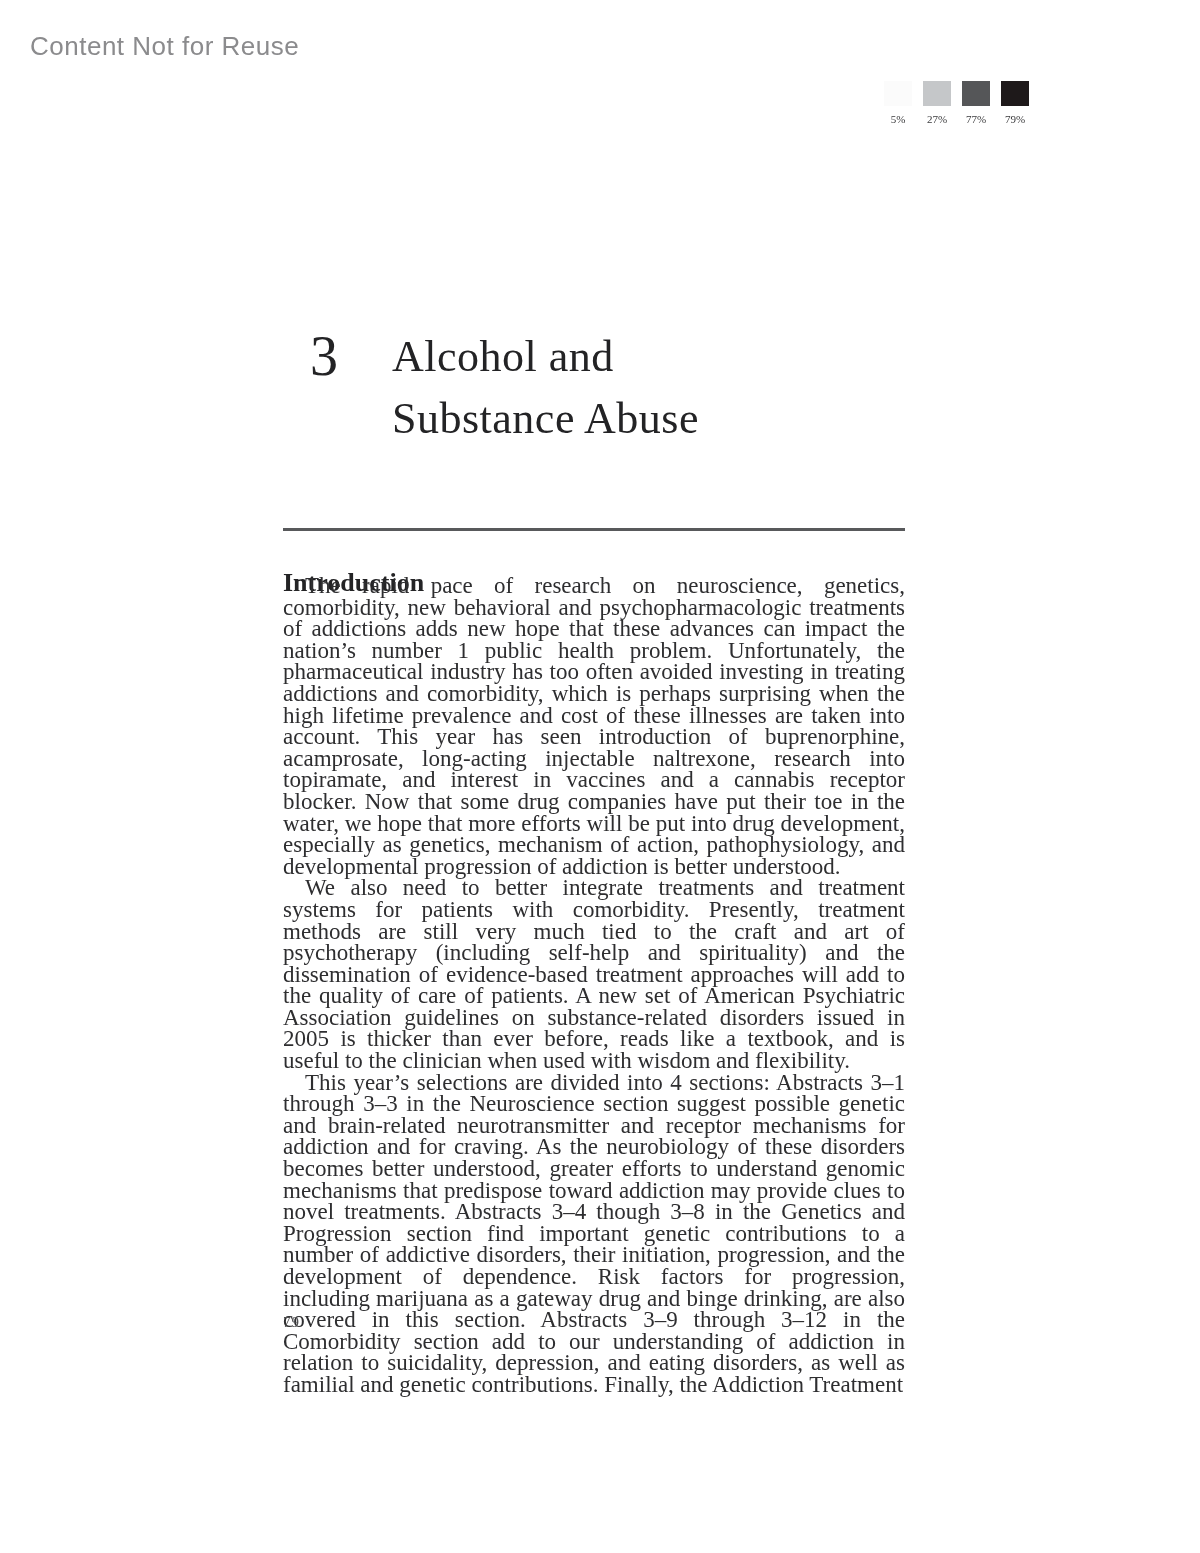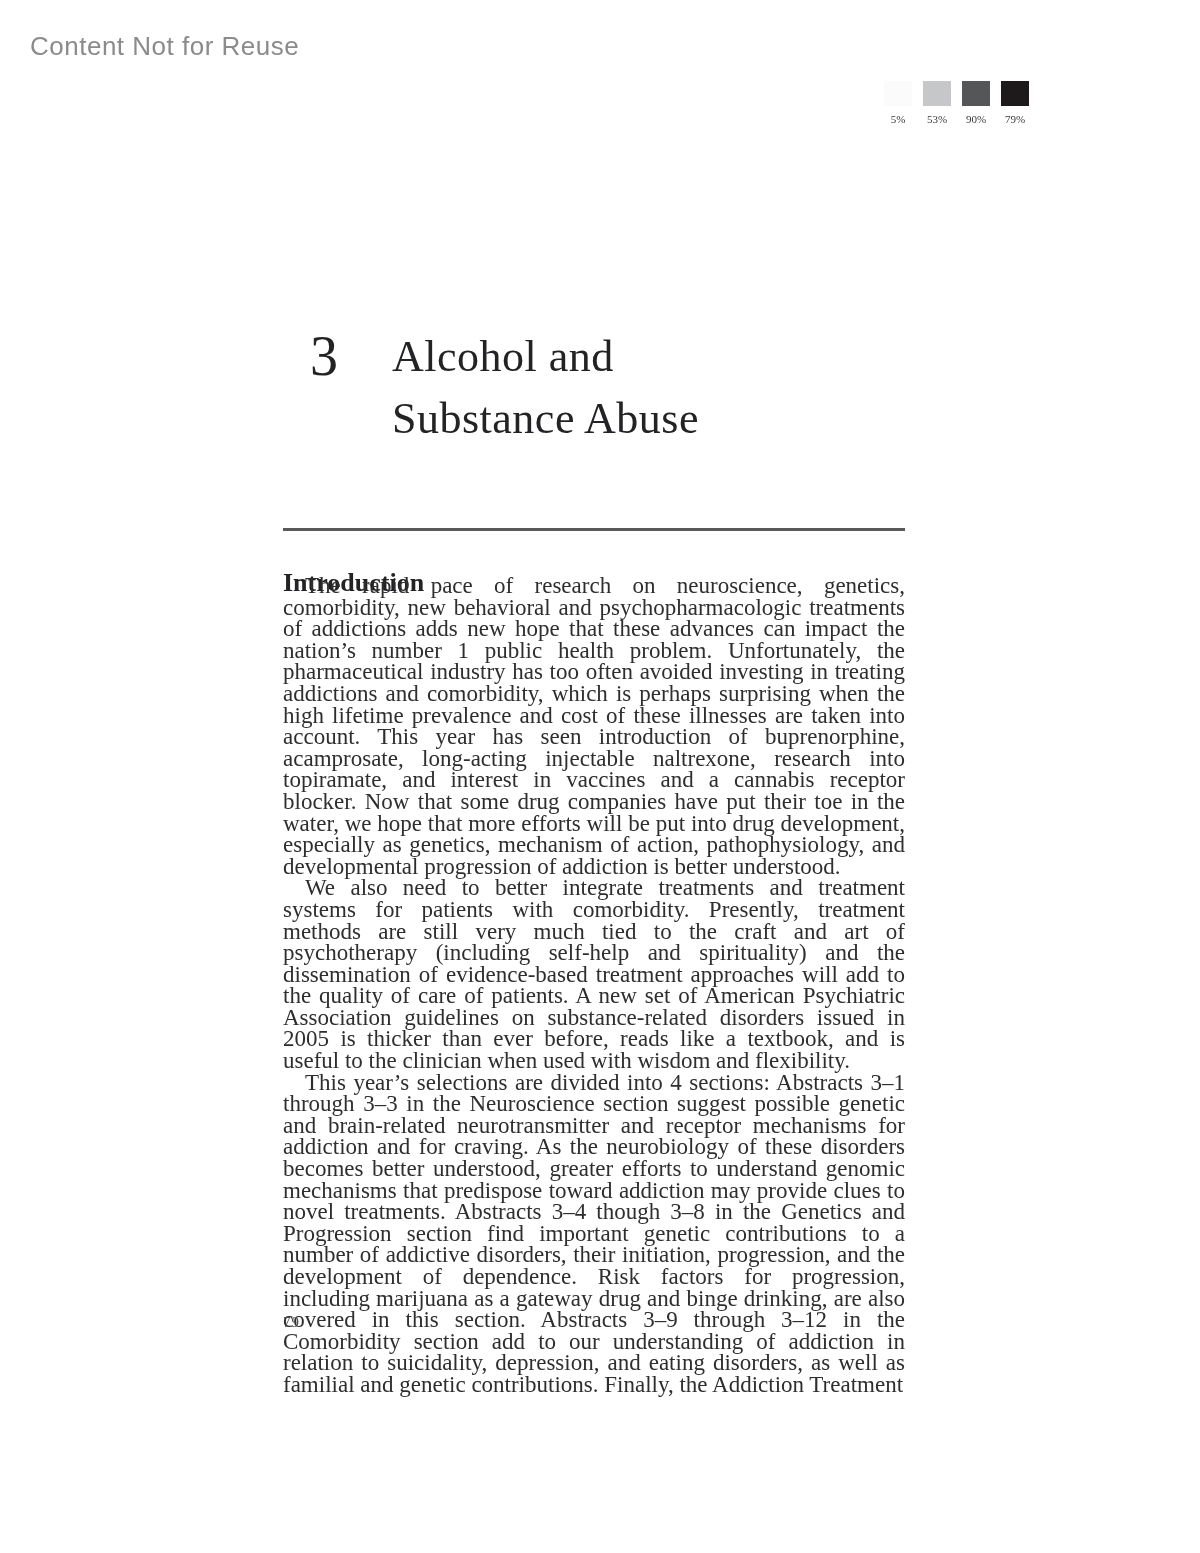--- a/index.html
+++ b/index.html
@@ -113,25 +113,25 @@
 
   <div class="watermark">Content Not for Reuse</div>
 
   <div class="calibration">
     <div class="swatch-wrap">
       <div class="swatch" style="background: rgb(251, 251, 251);"></div>
       <div class="swatch-label">5%</div>
     </div>
     <div class="swatch-wrap">
       <div class="swatch" style="background: rgb(197, 199, 201);"></div>
-      <div class="swatch-label">53%</div>
+      <div class="swatch-label">27%</div>
     </div>
     <div class="swatch-wrap">
       <div class="swatch" style="background: rgb(85, 86, 88);"></div>
-      <div class="swatch-label">90%</div>
+      <div class="swatch-label">77%</div>
     </div>
     <div class="swatch-wrap">
       <div class="swatch" style="background: rgb(30, 25, 26);"></div>
       <div class="swatch-label">79%</div>
     </div>
   </div>
 
   <div class="title-block">
     <div class="chapter-number">3</div>
     <div class="chapter-title">

